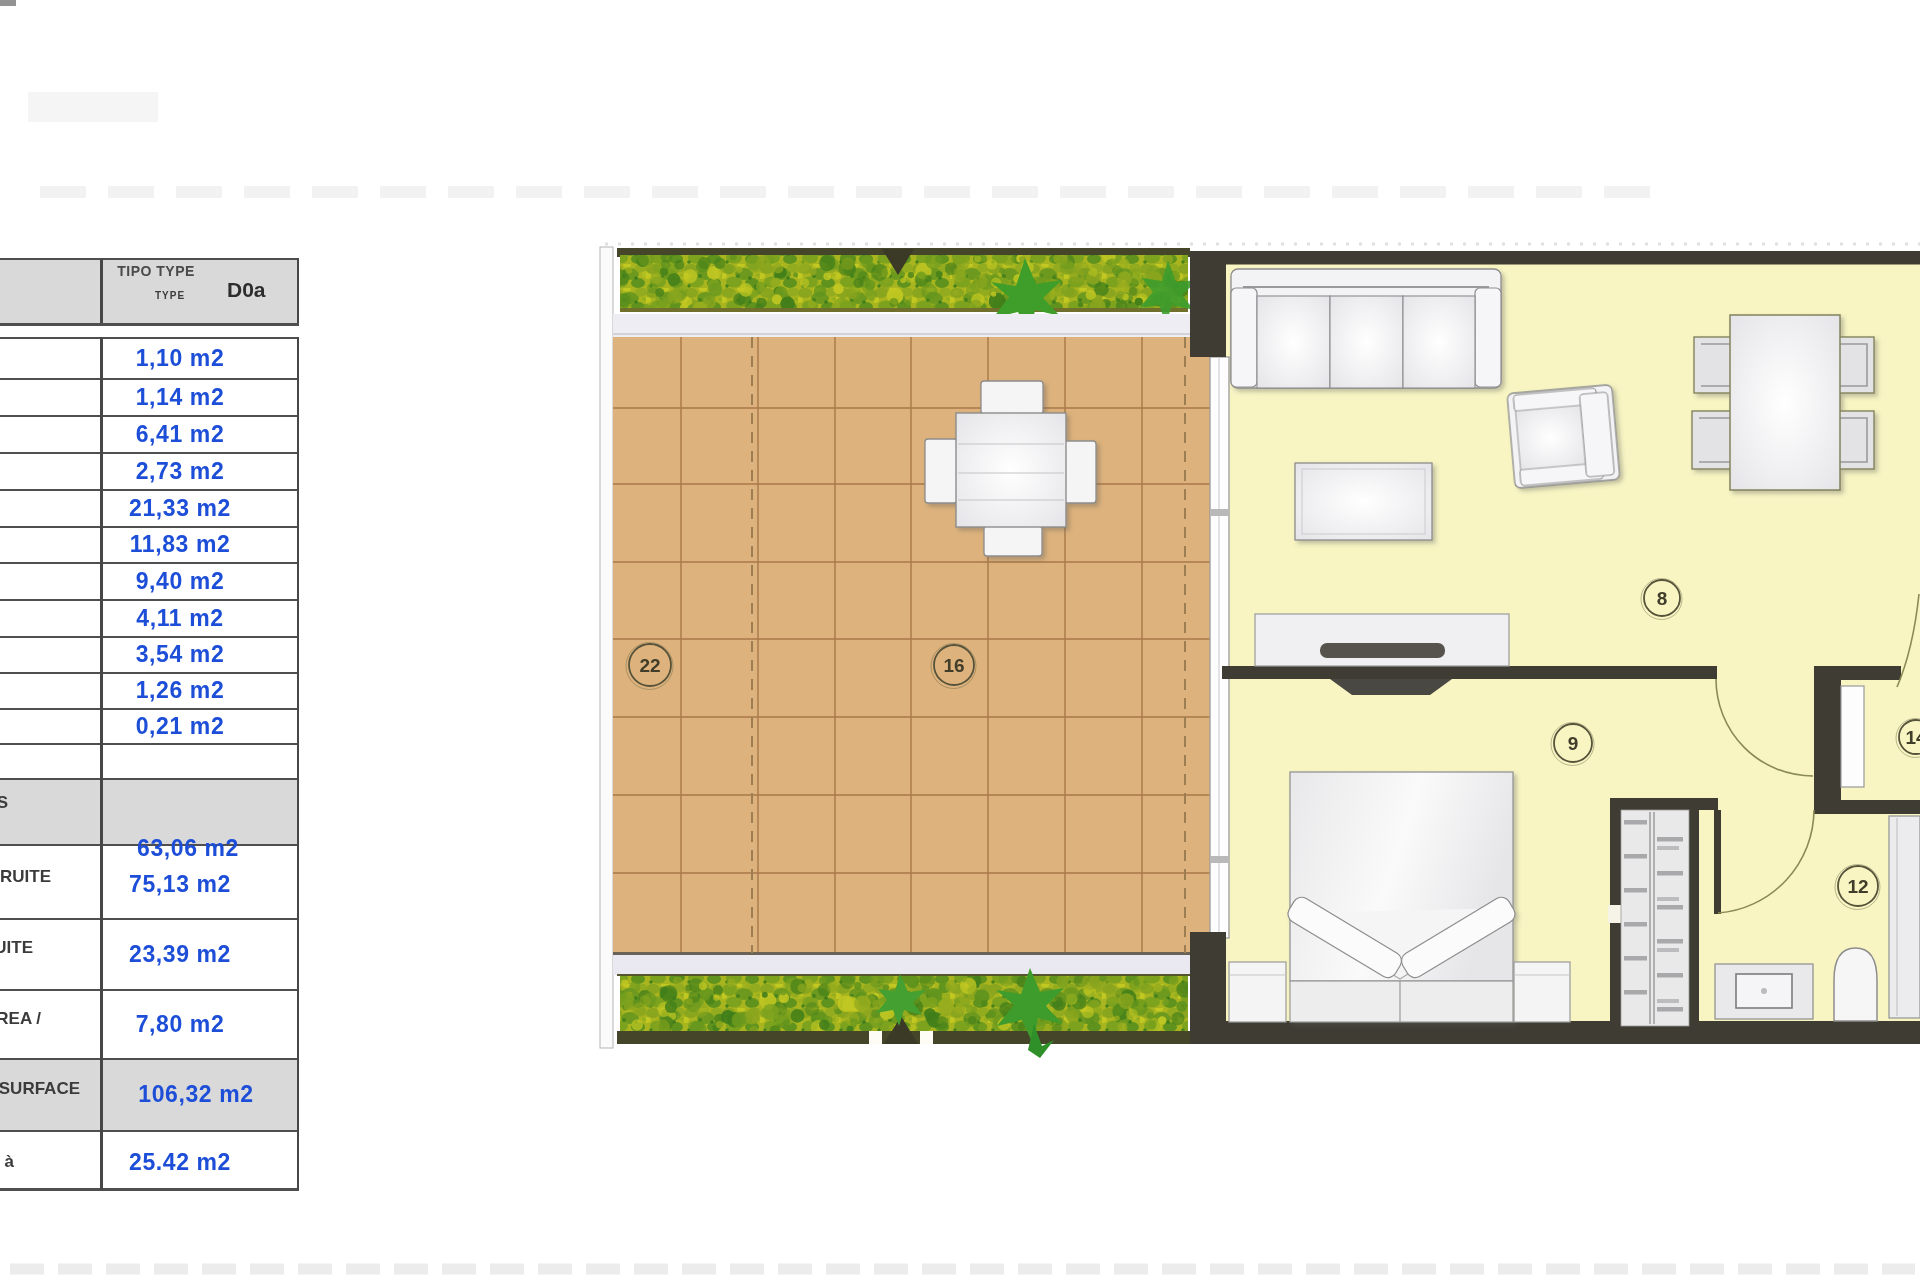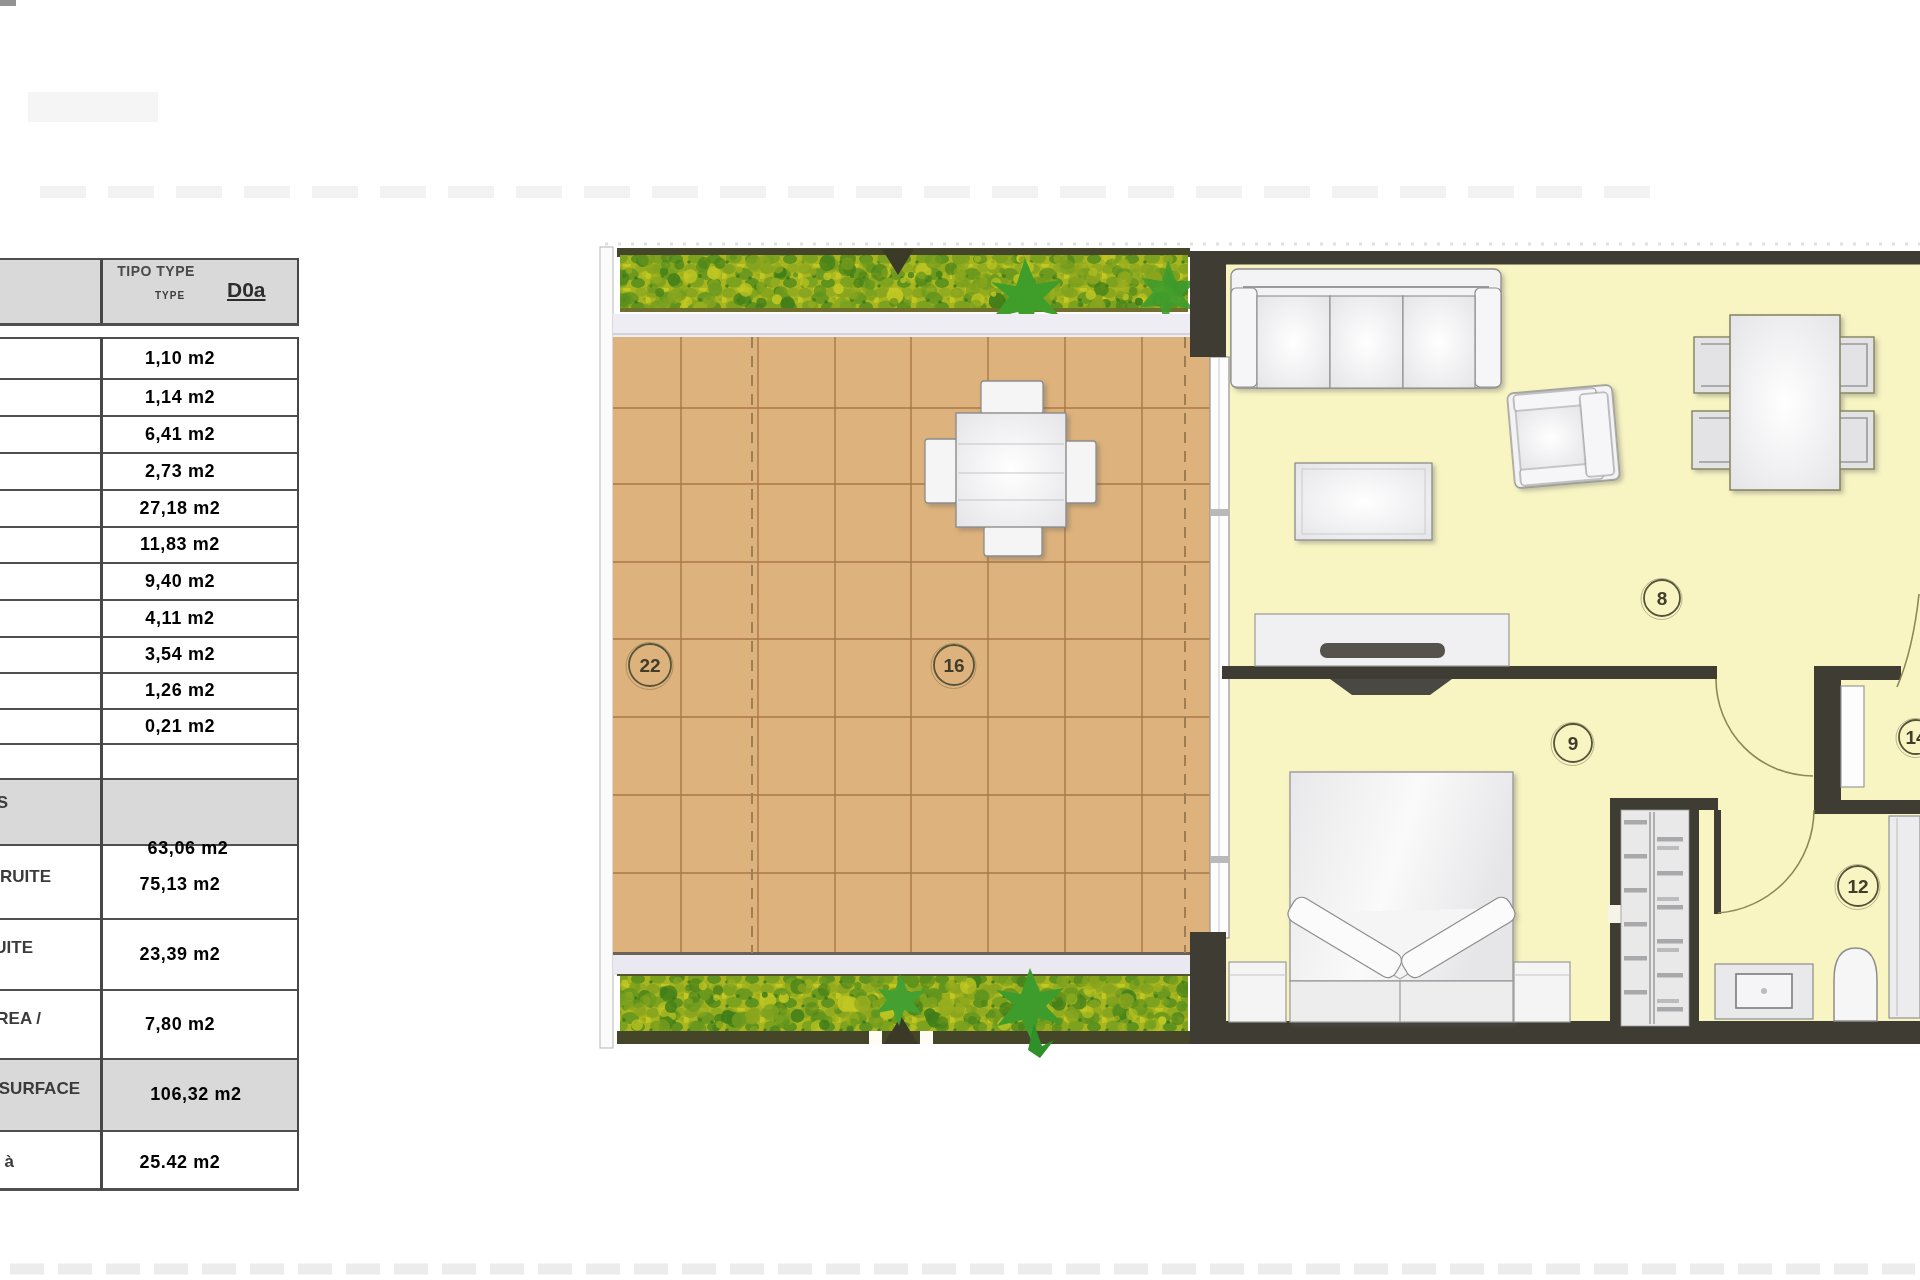--- a/index.html
+++ b/index.html
@@ -1,20 +1,20 @@
 <!DOCTYPE html>
 <html><head>
 <meta charset="utf-8">
 <style>
   html,body{margin:0;padding:0;width:1920px;height:1280px;overflow:hidden;background:#ffffff;
     font-family:"Liberation Sans",sans-serif;}
   .abs{position:absolute;}
   .hline{position:absolute;background:#4f4f4f;}
   .vline{position:absolute;background:#474747;}
-  .val{position:absolute;font-weight:bold;color:#000000;font-size:18px;letter-spacing:0.6px;white-space:nowrap;transform:translate(-50%,-50%);}
+  .val{position:absolute;font-weight:bold;color:#1d4ed8;font-size:23px;letter-spacing:0.6px;white-space:nowrap;transform:translate(-50%,-50%);}
   .lbl{position:absolute;font-weight:bold;color:#3b3b3b;font-size:17px;white-space:nowrap;transform:translate(-100%,-50%);}
 </style>
 </head>
 <body>
 <div id="page" style="position:relative;width:1920px;height:1280px;">
 
 <svg class="abs" style="left:0;top:0;" width="1920" height="1280" viewBox="0 0 1920 1280" xmlns="http://www.w3.org/2000/svg">
 <defs>
 <filter id="soft" x="-20%" y="-20%" width="150%" height="150%">
           <feDropShadow dx="3" dy="3" stdDeviation="2.2" flood-color="#5a5a5a" flood-opacity="0.35"></feDropShadow>
@@ -795,27 +795,27 @@
 <div class="hline" style="left:0;top:1057.5px;width:299px;height:2.6px;"></div>
 <div class="hline" style="left:0;top:1130px;width:299px;height:1.6px;"></div>
 <div class="hline" style="left:0;top:1188px;width:299px;height:2.6px;"></div>
 <div class="vline" style="left:100px;top:259px;width:3px;height:64px;"></div>
 <div class="vline" style="left:100px;top:337px;width:3px;height:853px;"></div>
 <div class="vline" style="left:296.5px;top:259px;width:2.5px;height:64px;"></div>
 <div class="vline" style="left:296.5px;top:337px;width:2.5px;height:853px;"></div>
 
 <div class="abs" style="left:156px;top:271px;transform:translate(-50%,-50%);font-size:14px;font-weight:bold;color:#4a4a4a;letter-spacing:0.5px;">TIPO TYPE</div>
 <div class="abs" style="left:170px;top:295px;transform:translate(-50%,-50%);font-size:10px;font-weight:bold;color:#3c3c3c;letter-spacing:1px;">TYPE</div>
-<div class="abs" style="left:227px;top:290px;transform:translate(0,-50%);font-size:21px;font-weight:bold;color:#2d2d2d;text-decoration:underline;">D0a</div>
+<div class="abs" style="left:227px;top:290px;transform:translate(0,-50%);font-size:21px;font-weight:bold;color:#2d2d2d;">D0a</div>
 
 <div class="val" style="left:180px;top:357.5px;">1,10 m2</div>
 <div class="val" style="left:180px;top:396.5px;">1,14 m2</div>
 <div class="val" style="left:180px;top:433.5px;">6,41 m2</div>
 <div class="val" style="left:180px;top:470.5px;">2,73 m2</div>
-<div class="val" style="left:180px;top:507.5px;">27,18 m2</div>
+<div class="val" style="left:180px;top:507.5px;">21,33 m2</div>
 <div class="val" style="left:180px;top:544px;">11,83 m2</div>
 <div class="val" style="left:180px;top:580.5px;">9,40 m2</div>
 <div class="val" style="left:180px;top:617.5px;">4,11 m2</div>
 <div class="val" style="left:180px;top:654px;">3,54 m2</div>
 <div class="val" style="left:180px;top:690px;">1,26 m2</div>
 <div class="val" style="left:180px;top:725.5px;">0,21 m2</div>
 <div class="val" style="left:180px;top:848px;margin-left:8px;">63,06 m2</div>
 <div class="val" style="left:180px;top:884px;">75,13 m2</div>
 <div class="val" style="left:180px;top:954px;">23,39 m2</div>
 <div class="val" style="left:180px;top:1024px;">7,80 m2</div>

